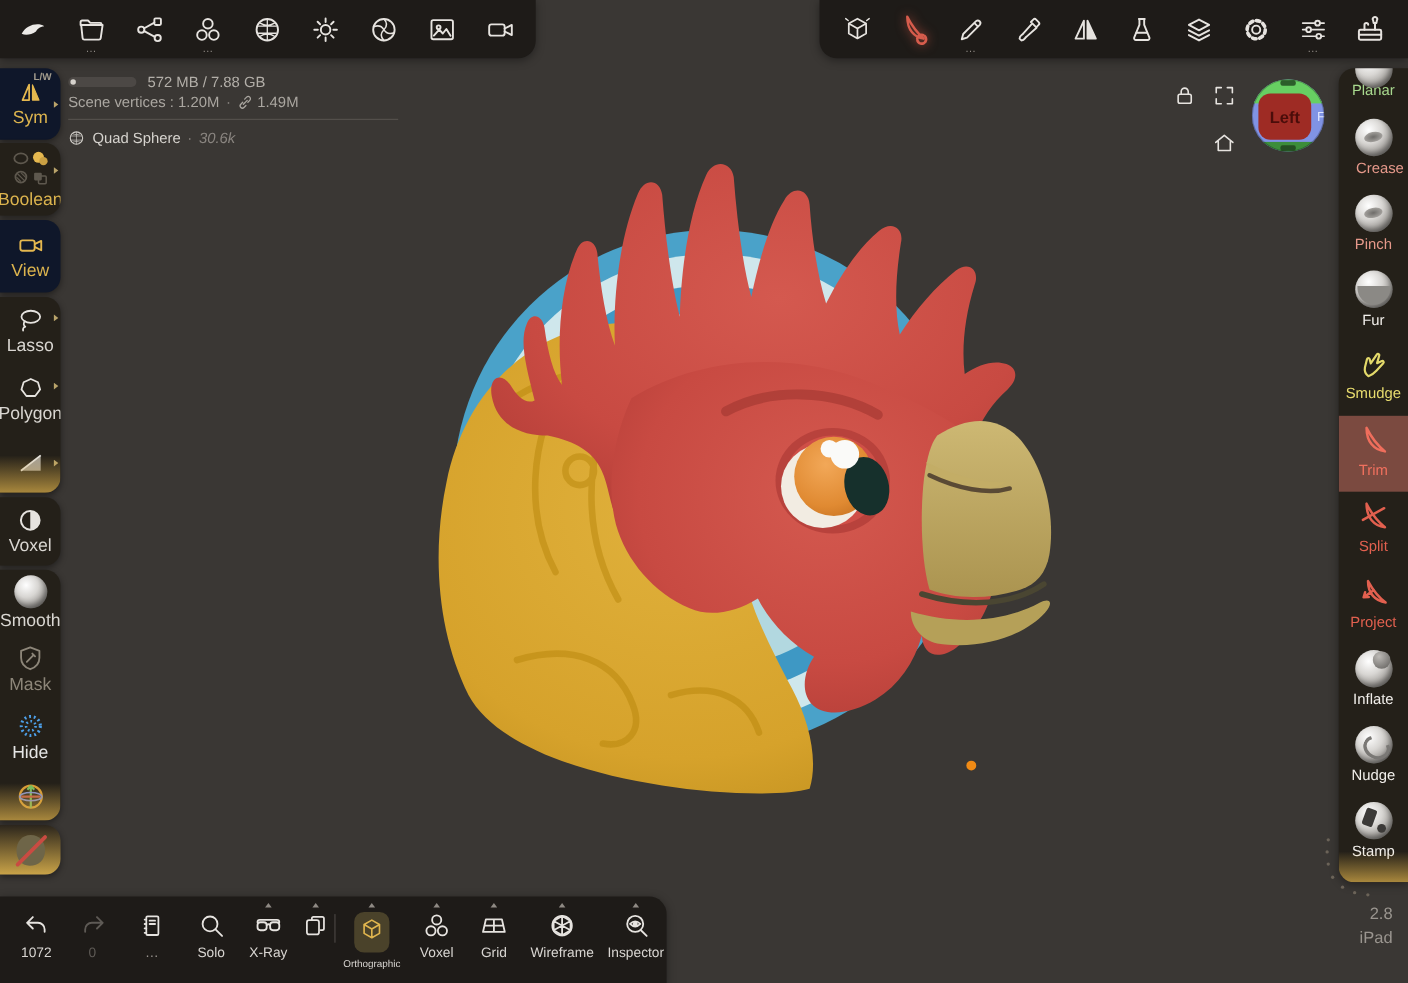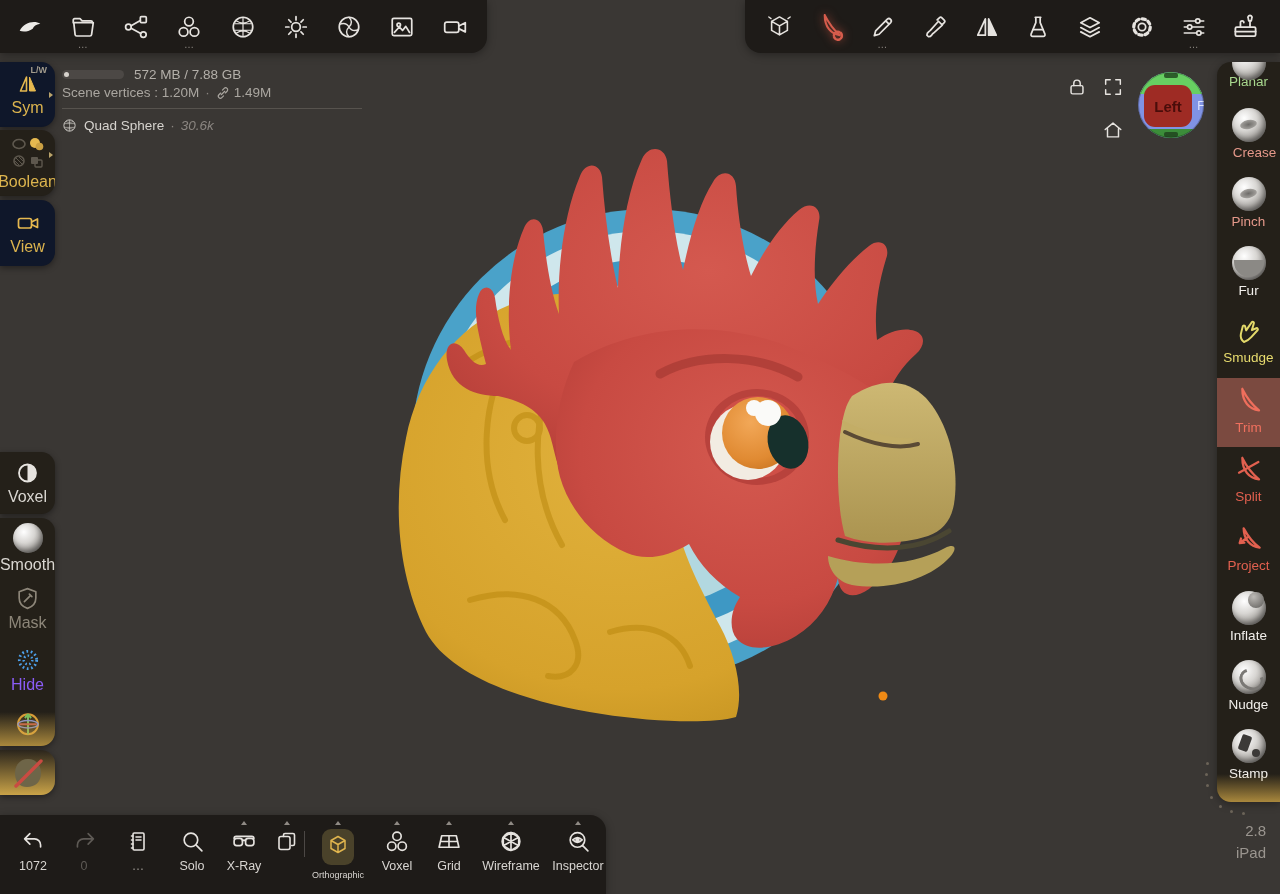--- a/index.html
+++ b/index.html
@@ -29,21 +29,21 @@
   .vbtn{position:absolute;width:26px;height:26px;display:flex;align-items:center;justify-content:center;}
   
   .gizmo{position:absolute;left:1138px;top:72px;width:66px;height:66px;}
   
   .lblock{position:absolute;left:0;width:55px;background:#242019;border-radius:0 14px 14px 0;box-shadow:0 2px 6px rgba(0,0,0,.4);overflow:hidden;}
   .lblock.hl{background:#0f172a;}
   .lrow{position:relative;display:flex;flex-direction:column;align-items:center;justify-content:center;}
   .llabel{font-size:16px;margin-top:3px;color:#d9d6d1;}
   .gold{color:#dcb44e;}
   .dim{color:#8d8679;}
-  .blue{color:#8b5cf6;}
+  .blue{color:#e5e5e5;}
   .sub-lw{position:absolute;top:3px;right:8px;font-size:9px;color:#a39c8d;font-weight:bold;}
   .caret-r{position:absolute;right:2px;top:50%;transform:translateY(-50%);width:0;height:0;border-left:4px solid #b9a36a;border-top:3.5px solid transparent;border-bottom:3.5px solid transparent;}
   .fade-gold{position:absolute;left:0;right:0;bottom:0;height:34px;background:linear-gradient(180deg,rgba(214,171,73,0),rgba(214,171,73,.75));pointer-events:none;}
   
   .right-panel{left:1217px;top:62px;width:63px;height:740px;border-radius:14px 0 0 14px;background:#242019;overflow:hidden;}
   .rtool{position:relative;height:69px;display:flex;flex-direction:column;align-items:center;justify-content:center;padding-bottom:5px;box-sizing:border-box;}
   .rtool.first{height:40px;}
   .rtool.selected{background:#7b4a40;}
   .rlabel{font-size:13.5px;margin-top:3px;}
   .sphere{width:34px;height:34px;border-radius:50%;background:radial-gradient(circle at 36% 30%,#ffffff 0%,#d8d6d3 38%,#a5a29e 66%,#62605d 100%);box-shadow:inset -2px -3px 5px rgba(0,0,0,.35);position:relative;}
@@ -365,20 +365,45 @@
   <div class="lblock hl" style="top:200px;height:66px">
     <div class="lrow" style="height:100%">
       <svg width="26" height="24" viewBox="0 0 24 24">
           <rect x="2.5" y="7.5" width="13" height="9.5" rx="2" fill="none" stroke="#e5b84f" stroke-width="1.7"></rect>
           <path d="M15.5 11 l6-3 v8.5 l-6-3" fill="none" stroke="#e5b84f" stroke-width="1.7" stroke-linejoin="round"></path>
         </svg>
       <span class="llabel gold">View</span>
     </div>
   </div>
 
+  <div class="lblock" style="top:270px;height:178px">
+    <div class="lrow" style="height:62px">
+      <span class="caret-r" style="top:30%"></span>
+      <svg width="26" height="24" viewBox="0 0 24 24" class="icon-stroke">
+          <ellipse cx="12" cy="9" rx="8.5" ry="5.5"></ellipse>
+          <path d="M6.5 13 c-1.5 2 -1 4 0.5 5 c-1.5 0.5 -2.5 2 -2 3.5"></path>
+        </svg>
+      <span class="llabel">Lasso</span>
+    </div>
+    <div class="lrow" style="height:62px">
+      <span class="caret-r" style="top:30%"></span>
+      <svg width="26" height="24" viewBox="0 0 24 24" class="icon-stroke">
+          <path d="M12 3.5 l6.5 3 2 6.5 -4.5 6 h-8 l-4.5-6 2-6.5 Z"></path>
+        </svg>
+      <span class="llabel">Polygon</span>
+    </div>
+    <div class="lrow" style="height:54px">
+      <span class="caret-r"></span>
+      <svg width="30" height="24" viewBox="0 0 24 24">
+          <path d="M3 19 L21 5 V19 Z" fill="#b9b5af" opacity=".85"></path>
+          <path d="M3 19 L21 5" stroke="#e6e3df" stroke-width="1.6"></path>
+        </svg>
+    </div>
+    <div class="fade-gold"></div>
+  </div>
 
   <div class="lblock" style="top:452px;height:62px">
     <div class="lrow" style="height:100%">
       <svg width="25" height="24" viewBox="0 0 24 24">
           <circle cx="12" cy="12" r="8.5" fill="none" stroke="#e6e3df" stroke-width="1.8"></circle>
           <path d="M12 3.5 a8.5 8.5 0 0 1 0 17 Z" fill="#e6e3df"></path>
         </svg>
       <span class="llabel">Voxel</span>
     </div>
   </div>

